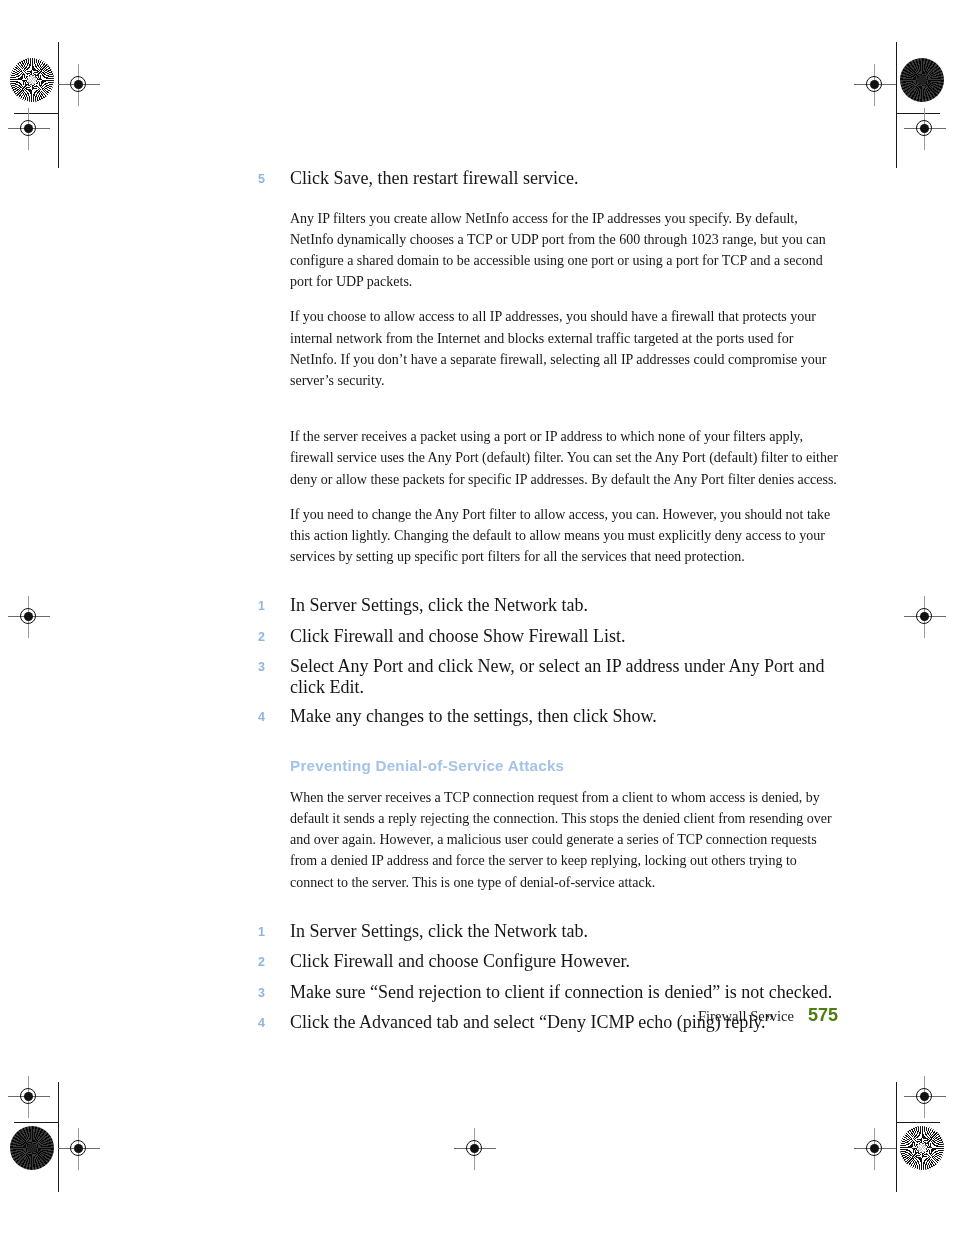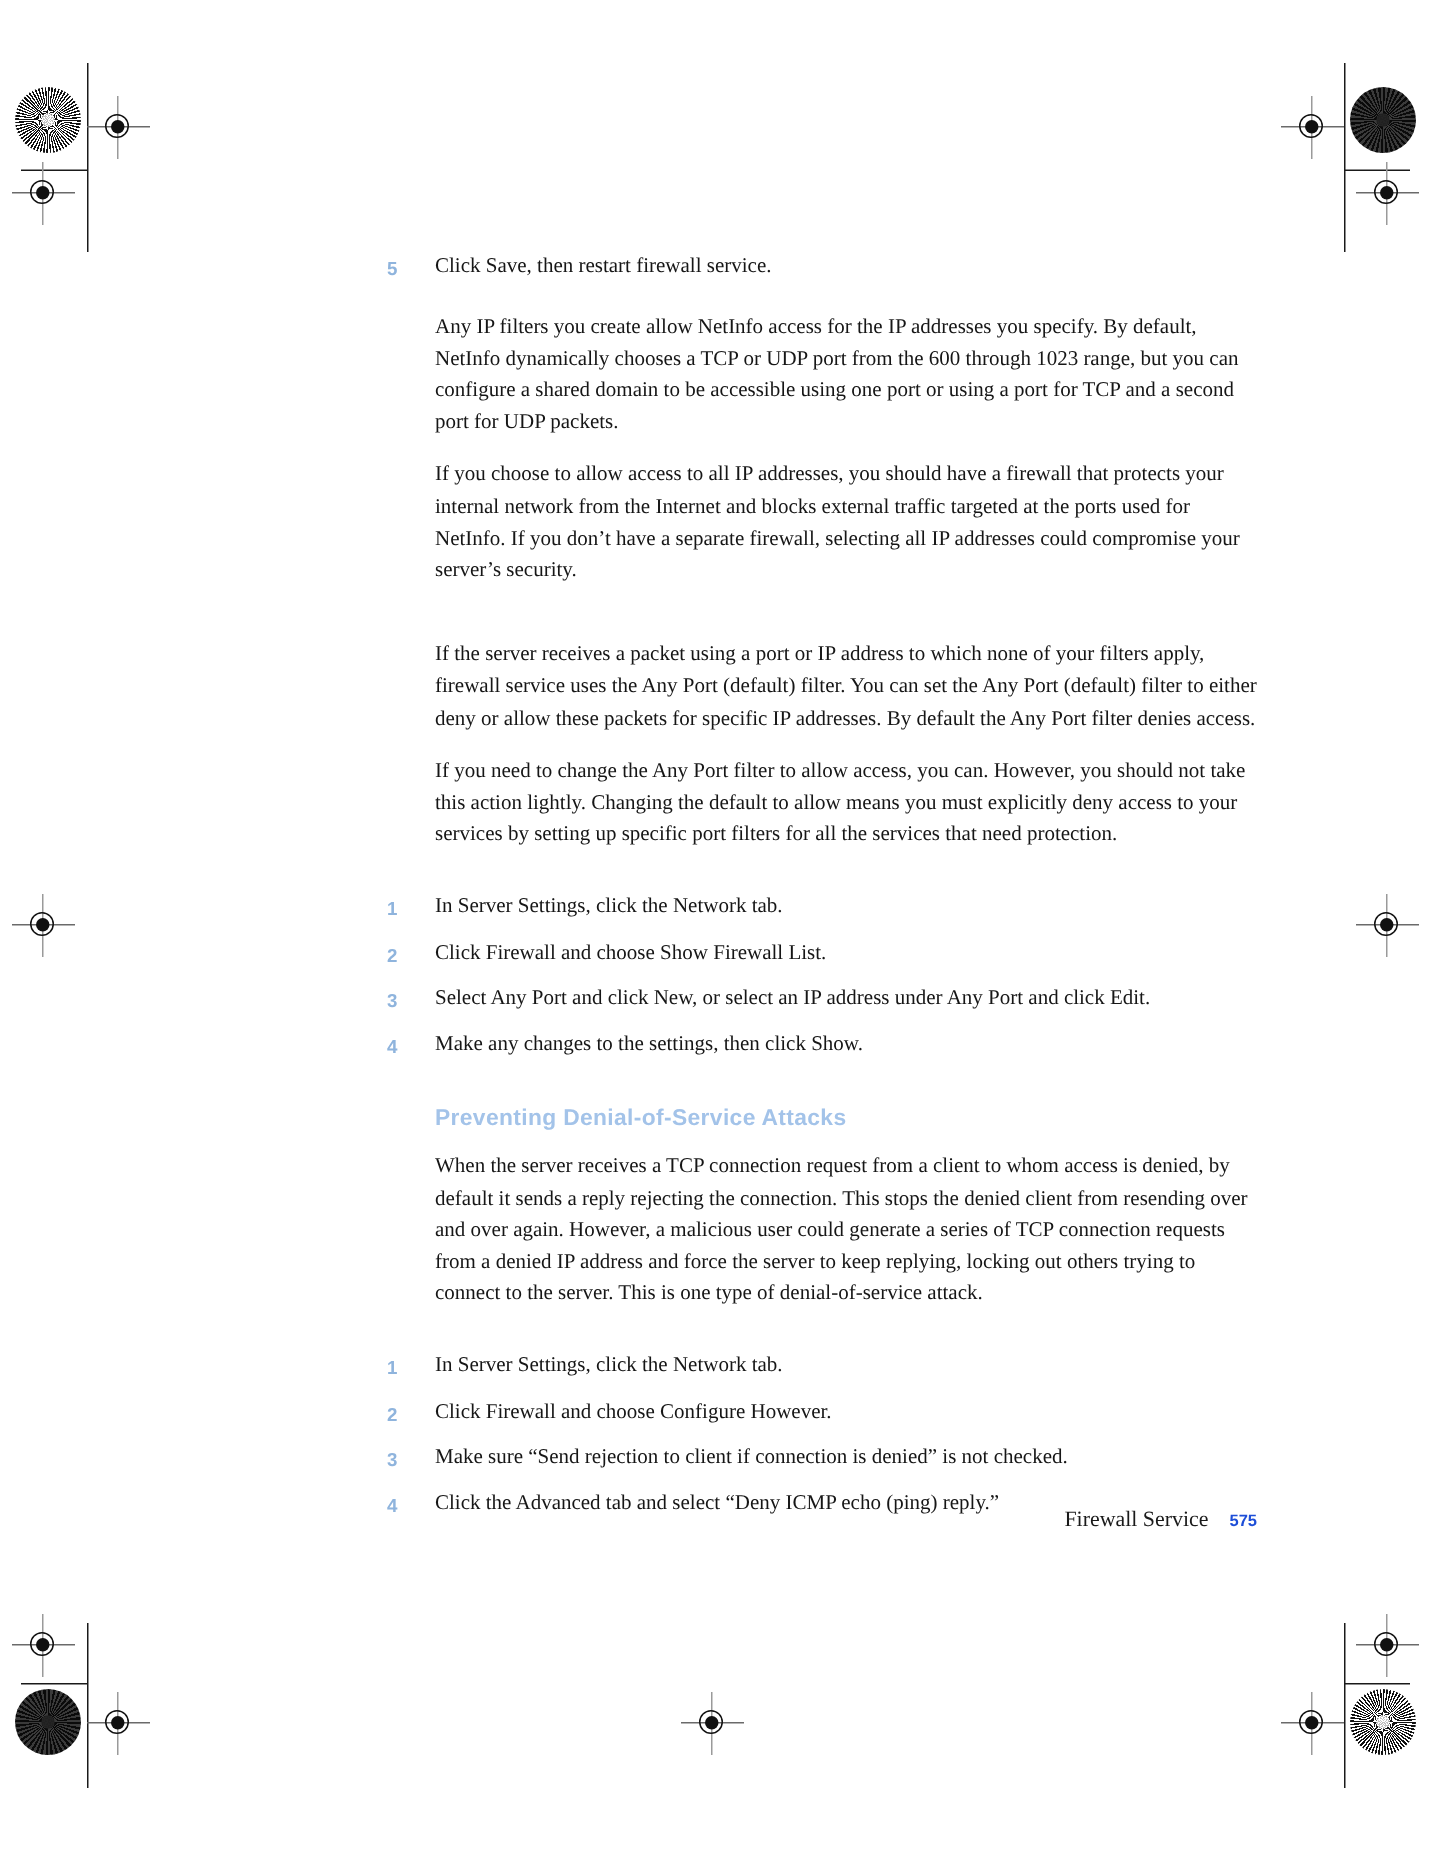--- a/index.html
+++ b/index.html
@@ -104,21 +104,21 @@
     font-family: "Liberation Sans", sans-serif;
     font-weight: bold;
     font-size: 12.5px;
     line-height: 20.5px;
     color: #8fb4dd;
     padding-top: 1px;
   }
   .num-text {
     flex: 1 1 auto;
     font-family: "Liberation Serif", serif;
-    font-size: 14px;
+    font-size: 18px;
     line-height: 20.5px;
     color: #161616;
   }
 
   p.body {
     margin: 0 0 0 32px;
     font-size: 14px;
     line-height: 21.2px;
     color: #161616;
     text-align: left;
@@ -160,22 +160,22 @@
     gap: 14px;
   }
   .footer .label {
     font-family: "Liberation Serif", serif;
     font-size: 14.6px;
     color: #1a1a1a;
   }
   .footer .pageno {
     font-family: "Liberation Sans", sans-serif;
     font-weight: bold;
-    font-size: 11px;
-    color: #1d4ed8;
+    font-size: 18px;
+    color: #4d7c0f;
   }
 </style>
 </head>
 <body>
 
 <div class="page">
 
   <div class="trim-v" style="left:58px; top:42px; height:126px;"></div>
   <div class="trim-v" style="left:896px; top:42px; height:126px;"></div>
   <div class="trim-v" style="left:58px; top:1082px; height:110px;"></div>

